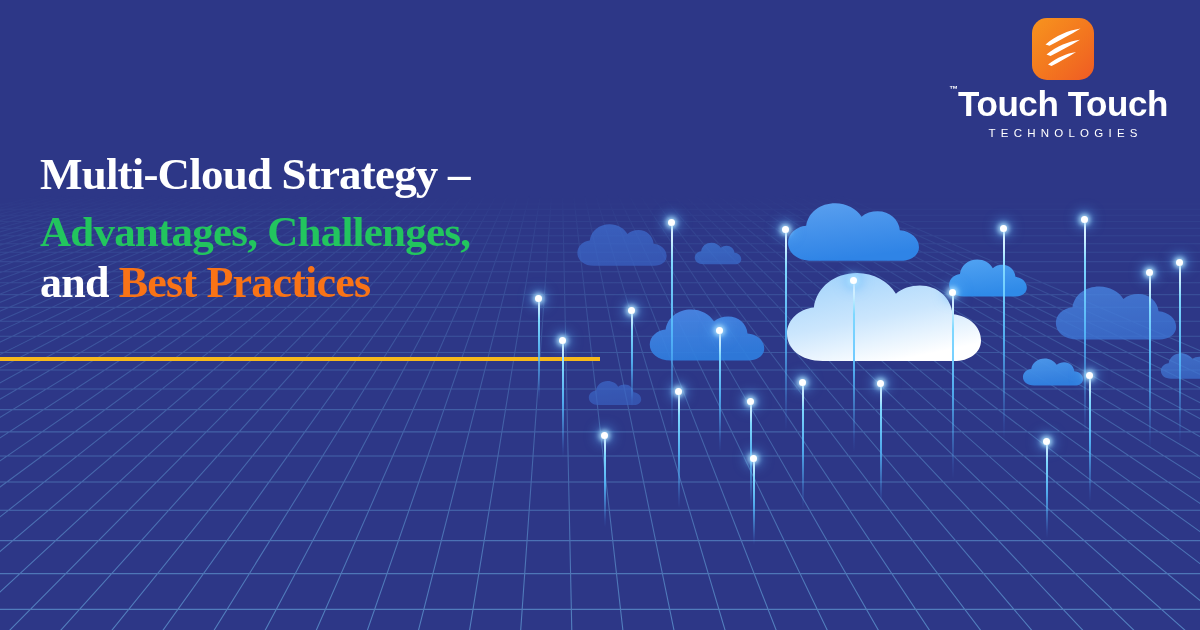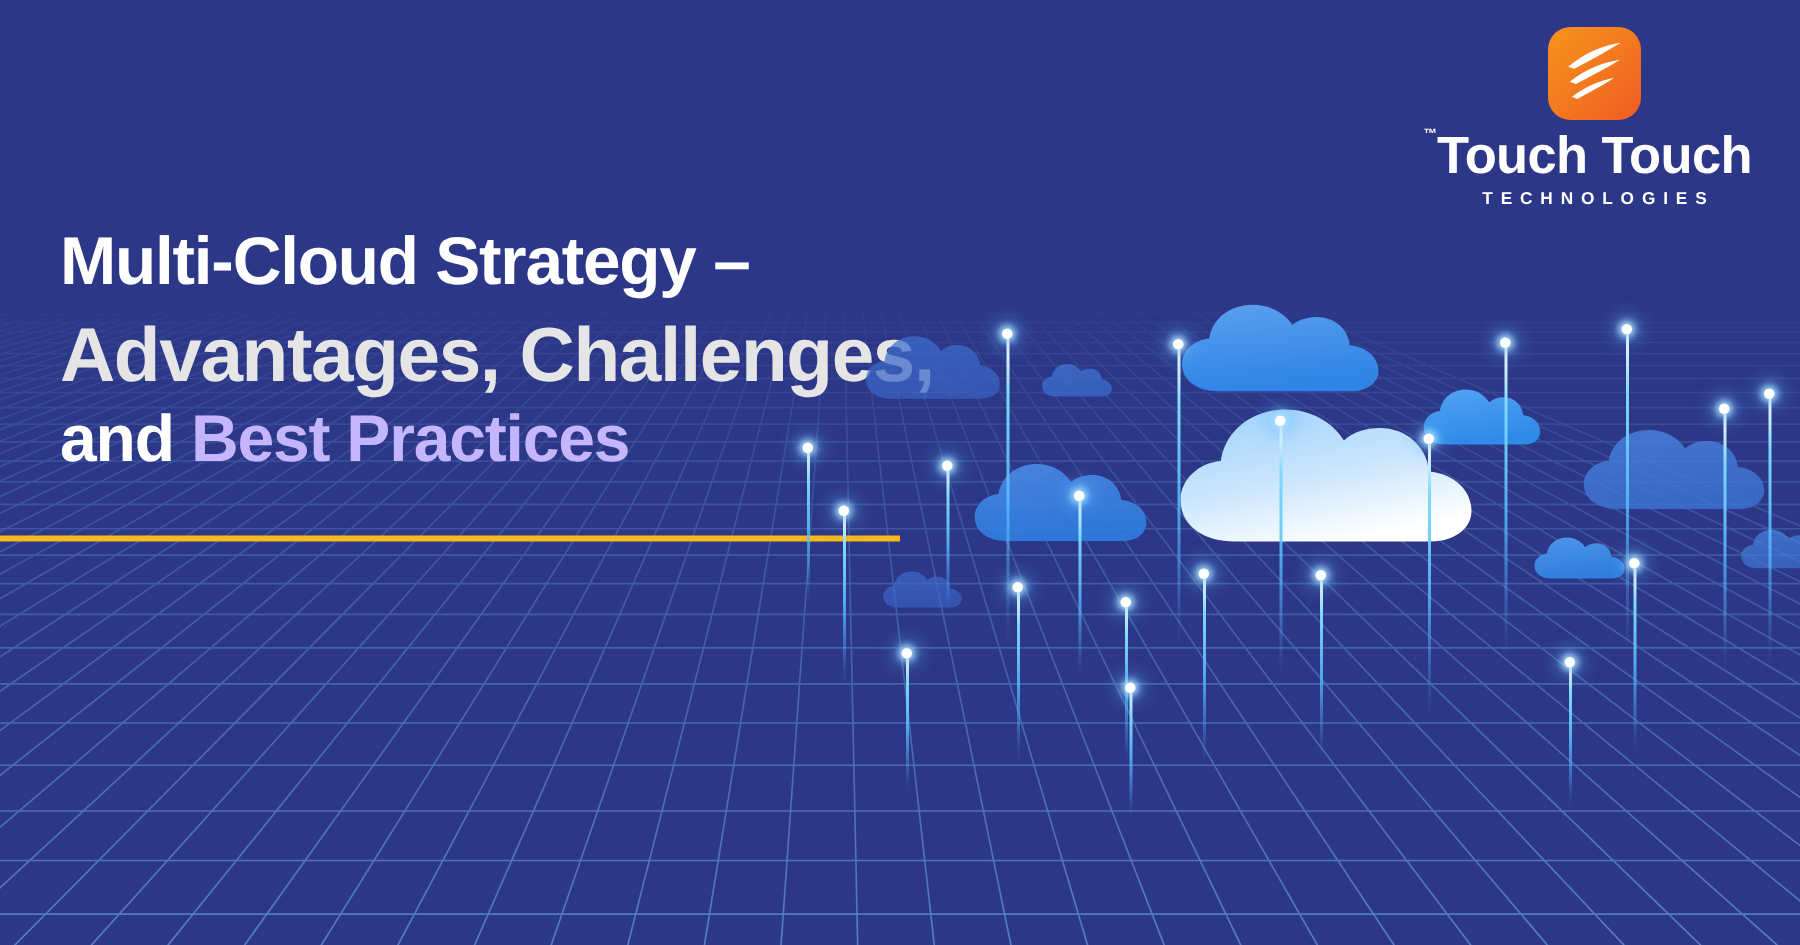--- a/index.html
+++ b/index.html
@@ -59,25 +59,26 @@
     position:absolute;
     left:40px;
     top:148px;
     width:640px;
   }
   .line {
     font-weight:700;
     letter-spacing:-0.018em;
     line-height:1.175;
     white-space:nowrap;
+    font-family:Liberation Serif, serif;
   }
   .line1 { font-size:45px; color:#ffffff; margin-bottom:6px; }
-  .line2 { font-size:51px; color:#e5e5e5; }
+  .line2 { font-size:43px; color:#22c55e; }
   .line3 { font-size:44px; color:#ffffff; }
-  .line3 .hl { color:#c4b5fd; }
+  .line3 .hl { color:#f97316; }
 
   .rule {
     position:absolute;
     left:0;
     top:357px;
     width:600px;
     height:4px;
     background:#f6b81b;
   }
 
@@ -109,21 +110,21 @@
   .tm {
     position:absolute;
     left:-9px; top:-1px;
     font-size:9px;
     font-weight:700;
     line-height:1;
   }
   .logo-sub {
     color:#ffffff;
     font-size:11.5px;
-    font-weight:700;
+    font-weight:400;
     letter-spacing:0.455em;
     margin-top:7px;
     text-indent:0.455em;
     line-height:1;
   }
 </style>
 </head>
 <body>
 
 <div id="banner">

